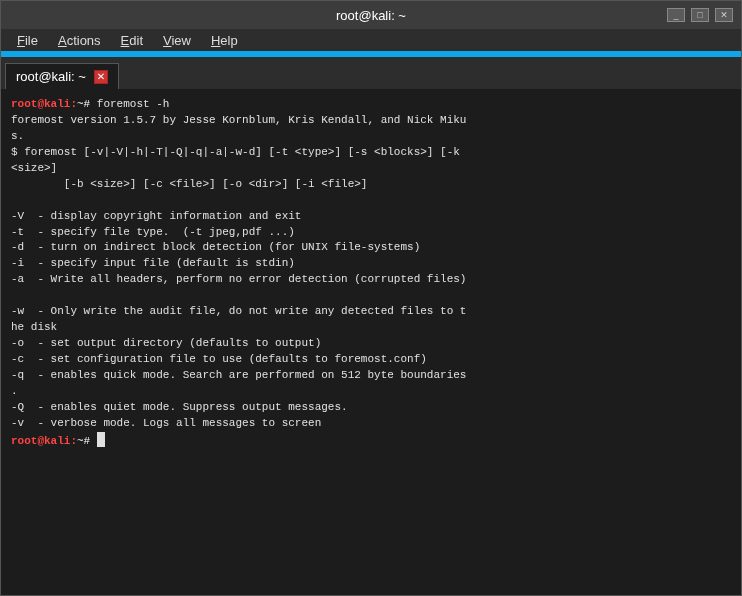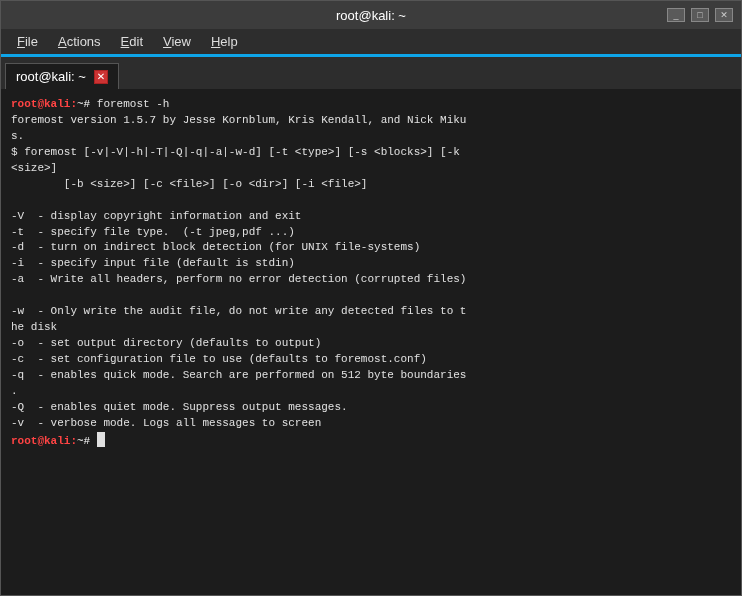--- a/index.html
+++ b/index.html
@@ -62,21 +62,21 @@
 
     
     .menu-bar {
       background: #2d2d2d;
       height: 28px;
       display: flex;
       align-items: center;
       padding: 0 8px;
       gap: 4px;
       flex-shrink: 0;
-      border-bottom: 3px solid #0ea5e9;
+      border-bottom: 6px solid #0ea5e9;
     }
 
     .menu-item {
       color: #dddddd;
       font-size: 13px;
       font-family: sans-serif;
       padding: 3px 8px;
       cursor: pointer;
       border-radius: 2px;
     }

